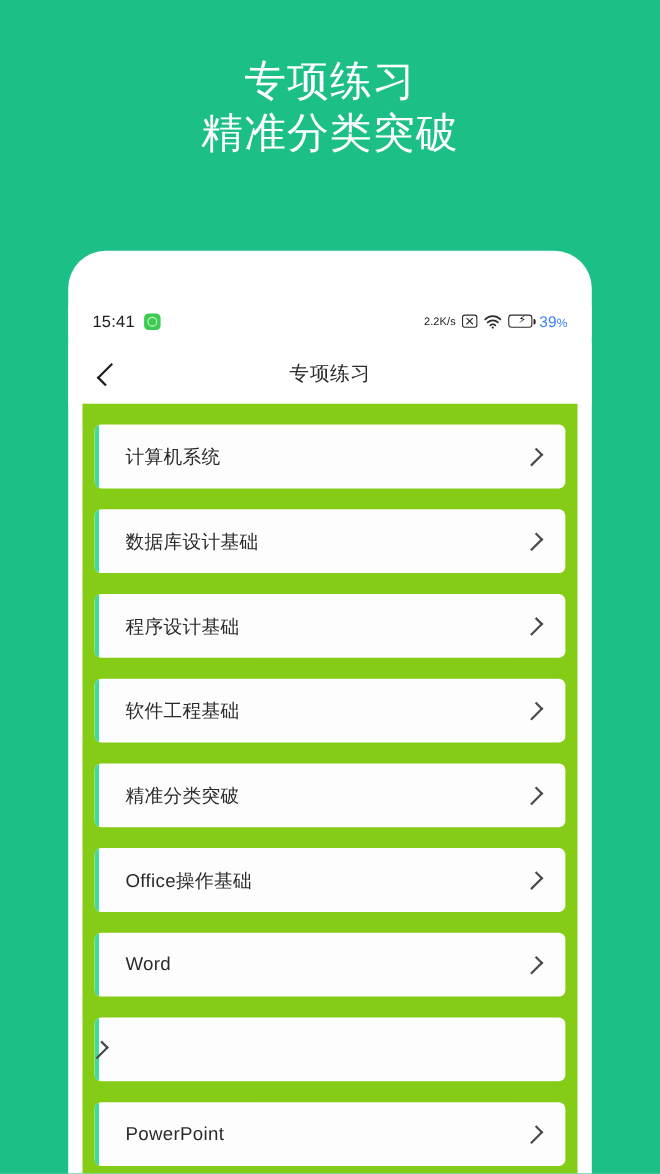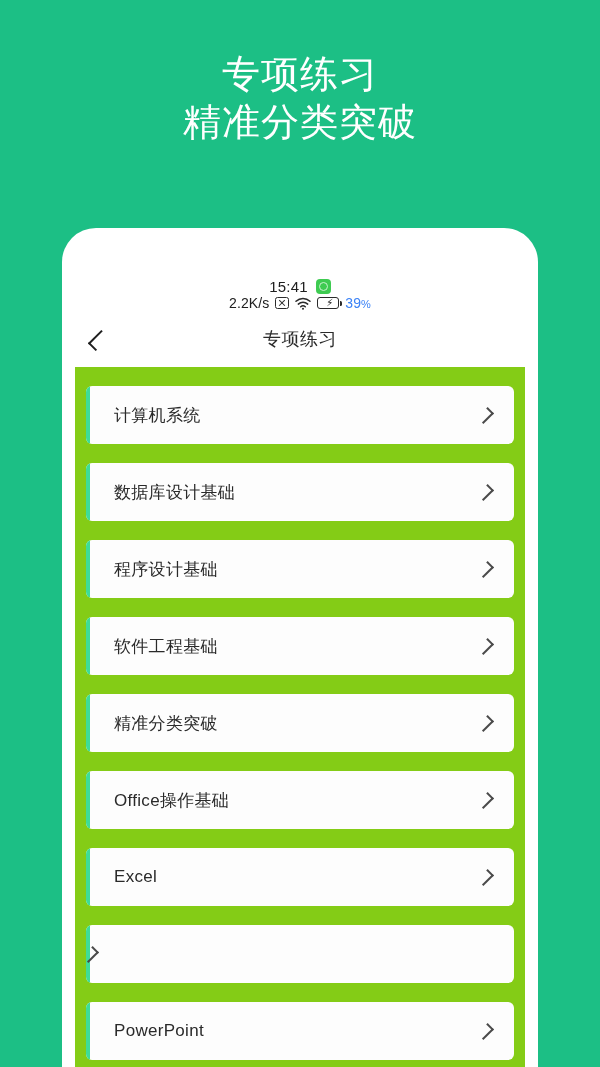--- a/index.html
+++ b/index.html
@@ -58,21 +58,20 @@
     left: 0;
     top: 50px;
     width: 476px;
     height: 28px;
     display: flex;
     align-items: center;
     justify-content: space-between;
     padding: 0 22px;
     box-sizing: border-box;
     background: #ffffff;
-    flex-direction: column;
   }
   .status-left {
     display: flex;
     align-items: center;
     gap: 8px;
   }
   .status-time {
     font-size: 15px;
     color: #202020;
     font-weight: 400;
@@ -93,21 +92,21 @@
     border-radius: 50%;
     border: 1.4px solid #c9f2cf;
     box-sizing: border-box;
   }
   .status-right {
     display: flex;
     align-items: center;
     gap: 6px;
   }
   .net-speed {
-    font-size: 14px;
+    font-size: 10px;
     color: #202020;
     letter-spacing: 0.1px;
   }
   .icon-box-x {
     width: 14px;
     height: 12px;
     border: 1.3px solid #2b2b2b;
     border-radius: 2.5px;
     box-sizing: border-box;
     position: relative;
@@ -330,21 +329,21 @@
             <span class="card-label">精准分类突破</span>
             <span class="card-chevron"></span>
           </div>
           <div class="list-card">
             <span class="card-accent"></span>
             <span class="card-label">Office操作基础</span>
             <span class="card-chevron"></span>
           </div>
           <div class="list-card">
             <span class="card-accent"></span>
-            <span class="card-label">Excel</span>
+            <span class="card-label">Word</span>
             <span class="card-chevron"></span>
           </div>
           <div class="list-card">
             <span class="card-accent"></span>
             <span class="card-chevron"></span>
           </div>
           <div class="list-card">
             <span class="card-accent"></span>
             <span class="card-label">PowerPoint</span>
             <span class="card-chevron"></span>

